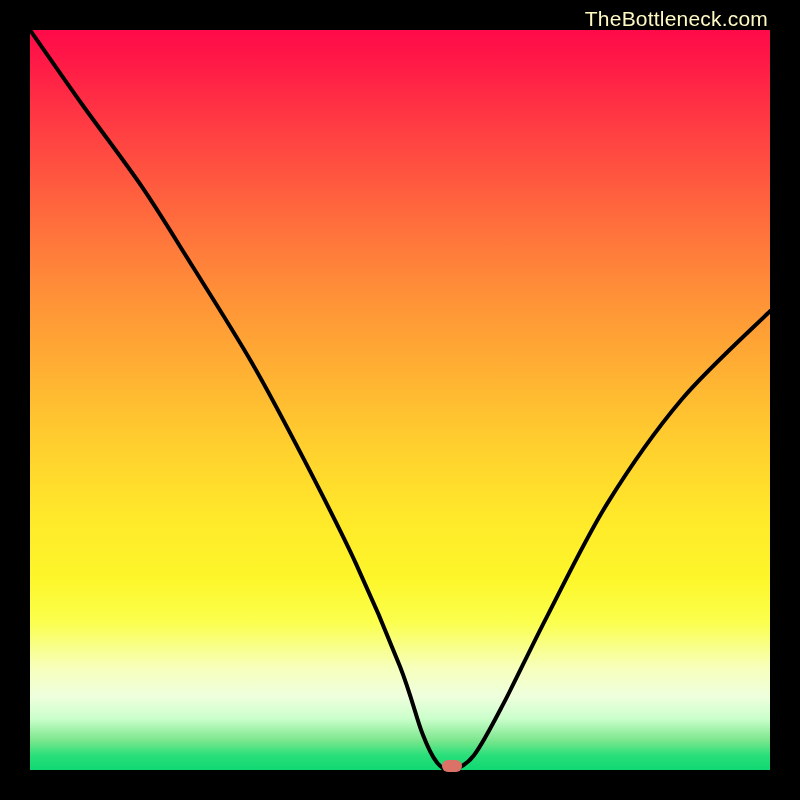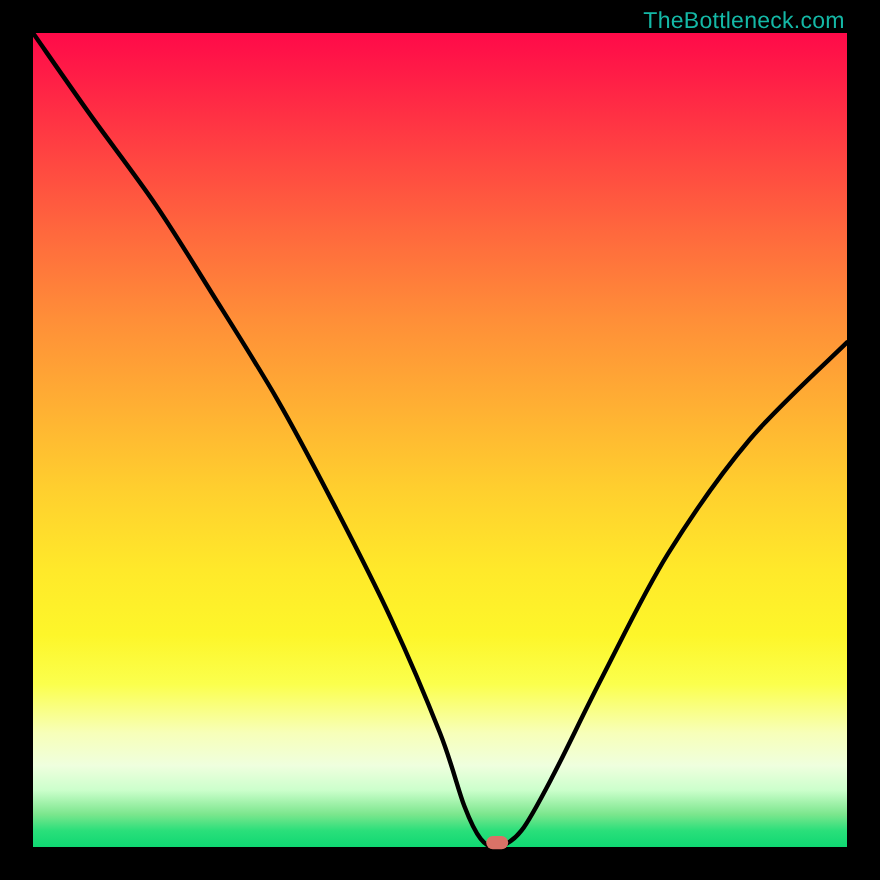--- a/index.html
+++ b/index.html
@@ -42,21 +42,21 @@
       #ccffcc 93%,
       #7be68d 96%,
       #2adf7a 98%,
       #0fd872 100%
     );
   }
   .watermark {
     position: absolute;
     top: 7px;
     right: 32px;
-    color: #14b8a6;
+    color: #fef9c3;
     font-size: 21px;
     font-weight: 400;
     letter-spacing: 0.2px;
     user-select: none;
   }
   svg.curve {
     position: absolute;
     top: 0;
     left: 0;
   }

